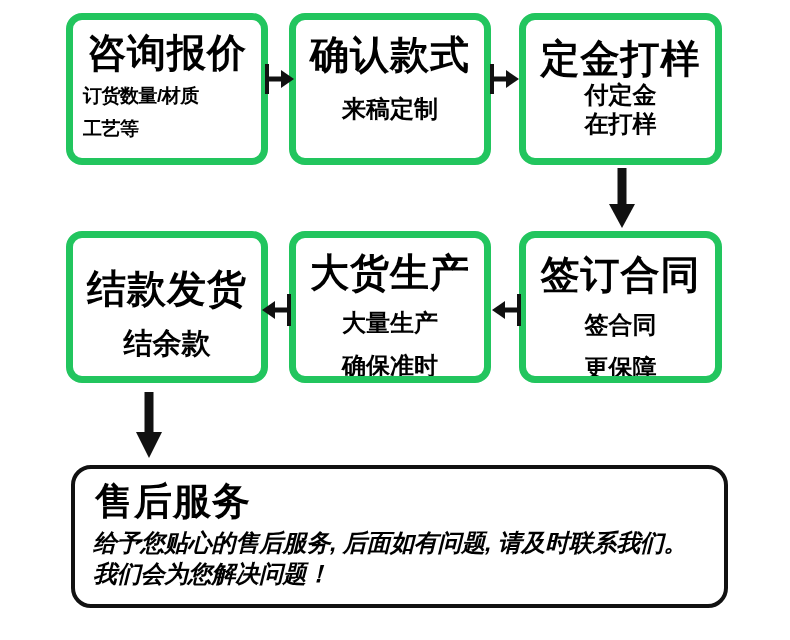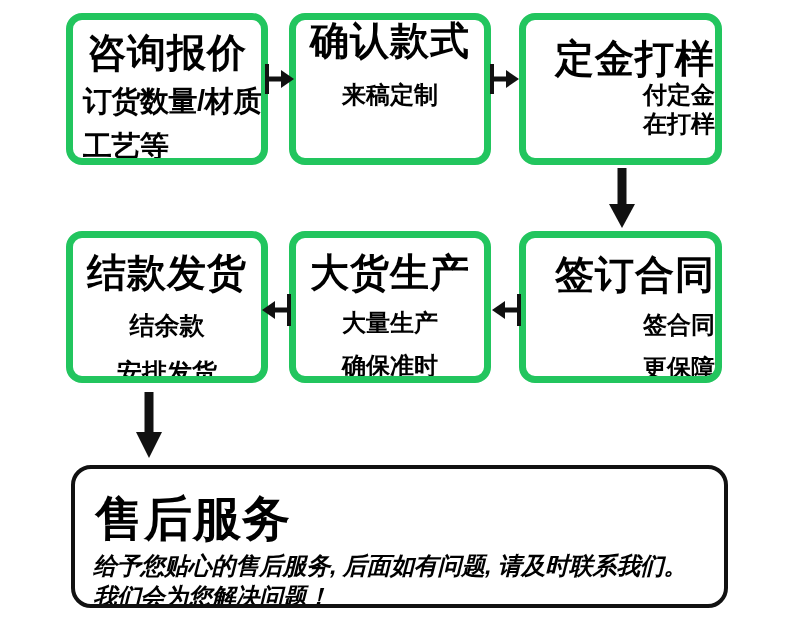--- a/index.html
+++ b/index.html
@@ -50,64 +50,64 @@
     color: #000000;
     white-space: nowrap;
   }
 
   
   .r1 { top: 13px; height: 152px; }
   .r2 { top: 231px; height: 152px; }
 
   .col1 { left: 66px;  width: 202px; }
   .col2 { left: 289px; width: 202px; }
-  .col3 { left: 519px; width: 203px; align-items: flex-end; }
+  .col3 { left: 519px; width: 203px; }
 
   
   #box-consult  .step-title { margin-top: 12px; }
-  #box-consult  .step-sub   { margin-top: 10px; font-size: 29px; letter-spacing: -0.5px; }
+  #box-consult  .step-sub   { margin-top: 10px; font-size: 19px; letter-spacing: -0.5px; }
   #box-consult  .sub-left   { align-self: stretch; text-align: left; padding-left: 10px; }
 
-  #box-confirm  .step-title { }
+  #box-confirm  .step-title { margin-top: 14px; }
   #box-confirm  .step-sub   { margin-top: 20px; font-family: Liberation Mono, monospace; }
 
   #box-deposit  .step-title { margin-top: 18px; }
   #box-deposit  .step-sub   { }
 
   #box-contract .step-title { margin-top: 16px; }
   #box-contract .step-sub   { margin-top: 14px; }
 
   #box-produce  .step-title { margin-top: 14px; }
   #box-produce  .step-sub   { margin-top: 14px; }
 
-  #box-shipping .step-title { margin-top: 14px; }
-  #box-shipping .step-sub   { margin-top: 16px; font-size: 25px; }
+  #box-shipping .step-title { margin-top: 30px; }
+  #box-shipping .step-sub   { margin-top: 16px; font-size: 29px; }
 
   
   #box-aftersales {
     position: absolute;
     left: 71px;
     top: 465px;
     width: 657px;
     height: 143px;
     box-sizing: border-box;
     border: 4px solid #111111;
     border-radius: 20px;
     background: #ffffff;
     display: flex;
     flex-direction: column;
     align-items: flex-start;
     padding: 8px 0 0 18px;
     overflow: hidden;
   }
   #box-aftersales .step-title {
-    font-size: 48px;
+    font-size: 38px;
     text-align: left;
     letter-spacing: 1px;
-    margin: 16px 0 0 2px;
+    margin: 4px 0 0 2px;
   }
   .aftersales-desc {
     font-size: 24px;
     font-weight: 600;
     line-height: 1.28;
     text-align: left;
     margin-top: 6px;
     max-width: 615px;
     letter-spacing: -0.3px;
     color: #000000;

